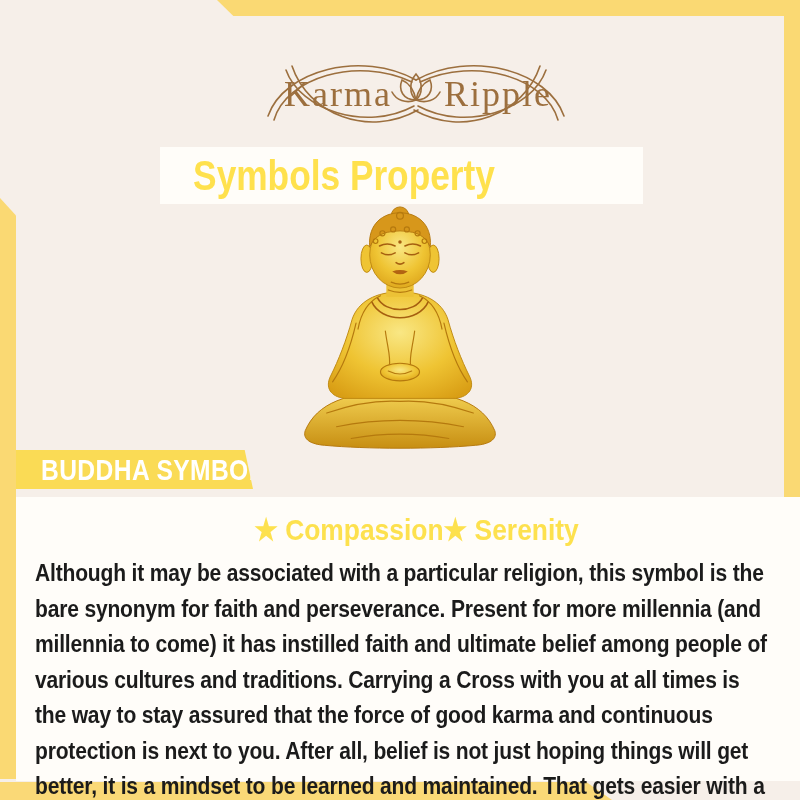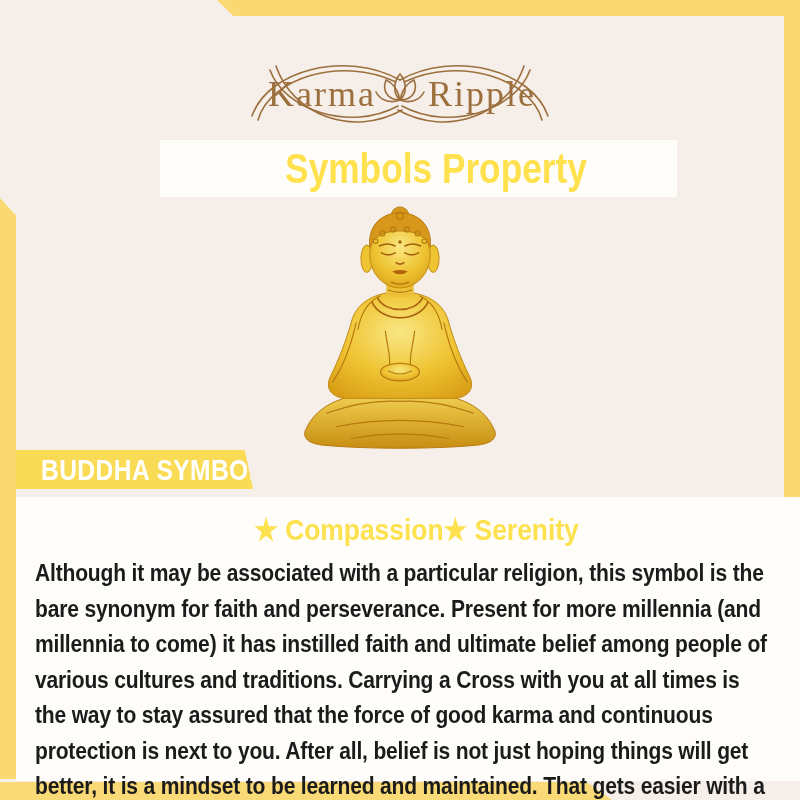--- a/index.html
+++ b/index.html
@@ -12,26 +12,26 @@
   .bar{position:absolute;background:#FAD973;}
   #bar-top{left:217px;top:0;width:583px;height:16px;
     clip-path:polygon(0 0,100% 0,100% 100%,2.8% 100%);}
   #bar-right{left:784px;top:0;width:16px;height:584px;
     clip-path:polygon(0 0,100% 0,100% 100%,0 97.3%);}
   #bar-left{left:0;top:198px;width:16px;height:581px;
     clip-path:polygon(0 0,100% 3%,100% 100%,0 100%);}
   #bar-bottom{left:0;top:782px;width:612px;height:18px;background:#FAD977;
     clip-path:polygon(0 0,95.8% 0,100% 100%,0 100%);}
   
-  #logo{position:absolute;left:200px;top:48px;width:400px;height:92px;text-decoration:underline;}
+  #logo{position:absolute;left:216px;top:48px;width:400px;height:92px;text-decoration:underline;}
   #logo svg{width:100%;height:100%;}
   .logo-word{font-family:"Liberation Serif",serif;font-size:36px;fill:#9C6F3E;letter-spacing:2px;}
   
-  #title-strip{position:absolute;left:160px;top:140px;width:483px;height:57px;
-    background:#FFFDF9;display:flex;align-items:center;justify-content:center;padding-left:34px;}
+  #title-strip{position:absolute;left:160px;top:147px;width:483px;height:57px;
+    background:#FFFDF9;display:flex;align-items:center;justify-content:flex-start;}
   #page-title{font-size:43px;font-weight:bold;color:#FFE14D;white-space:nowrap;
     transform:scaleX(0.82);transform-origin:center;letter-spacing:0px;}
   
   #buddha{position:absolute;left:287px;top:204px;width:226px;height:254px;}
   #buddha svg{width:100%;height:100%;}
   
   #badge{position:absolute;left:16px;top:450px;width:237px;height:39px;
     background:#FADB55;display:flex;align-items:center;
     clip-path:polygon(0 0,96.5% 0,100% 100%,0 100%);}
   #badge-label{color:#FFFFFF;font-size:30px;font-weight:600;white-space:nowrap;

